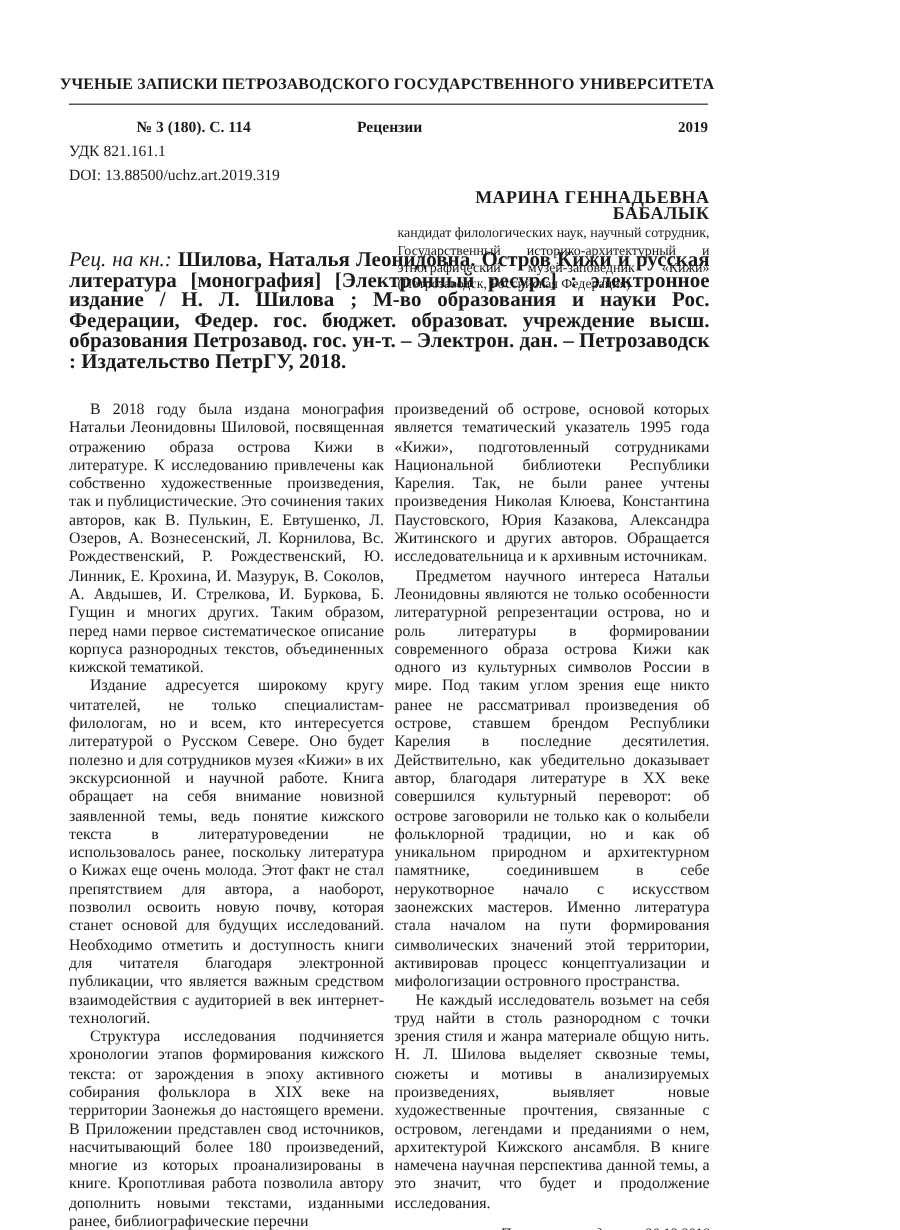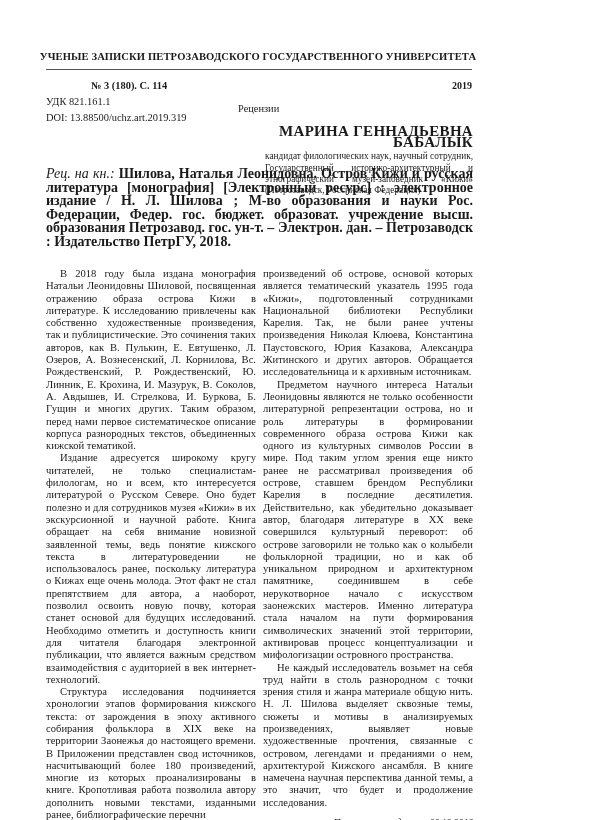--- a/index.html
+++ b/index.html
@@ -4,26 +4,26 @@
 <style>
   html, body { margin: 0; padding: 0; background: #ffffff; }
   body { width: 600px; height: 820px; position: relative; overflow: hidden;
          font-family: "Liberation Serif", "DejaVu Serif", serif; color: #1a1a1a; }
   .journal-title { position: absolute; top: 51px; left: 0; width: 516px; text-align: center;
          font-weight: bold; font-size: 10.6px; letter-spacing: 0.1px; }
   .rule { position: absolute; top: 69px; left: 46px; width: 427px; height: 0;
           border-top: 1px solid #555; width: 426px; }
   .meta { position: absolute; left: 46px; font-size: 10.4px; }
   .issue { top: 80px; font-weight: bold; margin-left: 45px; }
-  .section { position: absolute; top: 80px; left: 238px; font-size: 10.4px; font-weight: normal; margin-top: 23px; }
+  .section { position: absolute; top: 80px; left: 238px; font-size: 10.4px; font-weight: bold; }
   .year { position: absolute; top: 80px; right: 128px; font-size: 10px; font-weight: bold; }
   .udk { top: 96px; }
   .doi { top: 112px; }
   .author-block { position: absolute; left: 265px; top: 126px; width: 208px; font-size: 9.3px; line-height: 11.2px; }
-  .author-name { text-align: right; font-weight: bold; font-size: 15px; margin-bottom: 3px; letter-spacing: 0.3px; }
+  .author-name { text-align: right; font-weight: bold; font-size: 12px; margin-bottom: 3px; letter-spacing: 0.3px; }
   .affil { text-align: justify; }
   .email { font-style: italic; }
   .ref { position: absolute; left: 46px; top: 167px; width: 427px; font-size: 14px; line-height: 13.6px;
          text-align: justify; font-weight: bold; }
   .ref .ref-label { font-style: italic; font-weight: normal; }
   .col { position: absolute; top: 268px; width: 210px; font-size: 10.6px; line-height: 12.3px; text-align: justify; }
   .col-left { left: 46px; }
   .col-right { left: 263px; }
   .col p { margin: 0; text-indent: 14px; }
   .received { text-align: right; font-style: italic; font-size: 9.6px; margin-top: 8px; }

